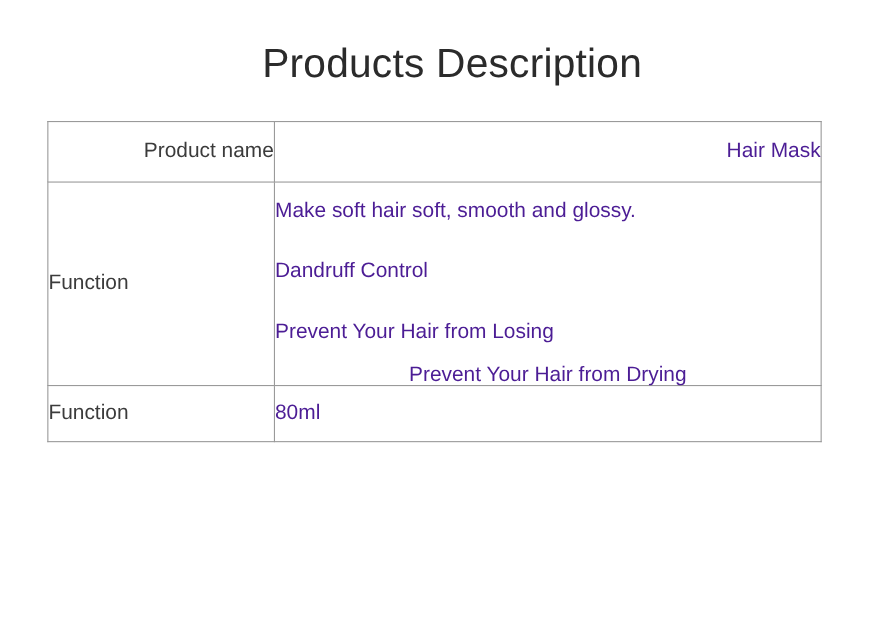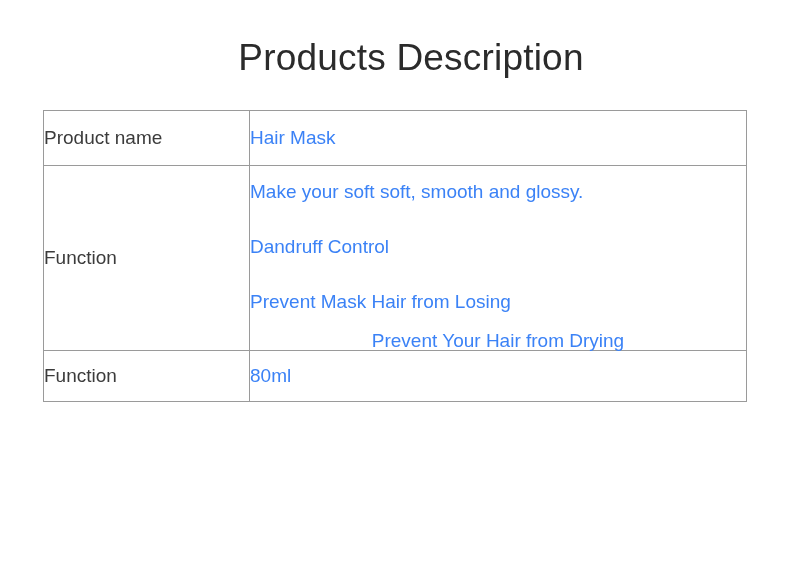--- a/index.html
+++ b/index.html
@@ -51,26 +51,26 @@
   }
   .label-cell {
     font-size: 19px;
     font-weight: 400;
     color: #3b3b3b;
     padding: 0 0 0 37px;
   }
   .value-cell {
     font-size: 19px;
     font-weight: 400;
-    color: #3b82f6;
+    color: #4c1d95;
     padding: 0 14px 0 25px;
   }
 
   
-  .row-name td { height: 54px; }
+  .row-name td { height: 54px; text-align: right; }
   .row-name .label-cell,
   .row-name .value-cell { vertical-align: middle; }
 
   
   .row-function td { height: 162px; }
   .row-function .label-cell { vertical-align: middle; }
   .row-function .value-cell { padding-top: 16px; }
   .line-list { margin: 0; padding: 0; list-style: none; }
   .line-list li { line-height: 1.0; }
   .line-list li.gap-lg { margin-bottom: 23px; }
@@ -103,23 +103,23 @@
 
       <tr class="row-name">
         <td class="label-cell">Product name</td>
         <td class="value-cell">Hair Mask</td>
       </tr>
 
       <tr class="row-function">
         <td class="label-cell">Function</td>
         <td class="value-cell">
           <ul class="line-list">
-            <li class="gap-lg">Make your soft soft, smooth and glossy.</li>
+            <li class="gap-lg">Make soft hair soft, smooth and glossy.</li>
             <li class="gap-md">Dandruff Control</li>
-            <li class="gap-md">Prevent Mask Hair from Losing</li>
+            <li class="gap-md">Prevent Your Hair from Losing</li>
             <li class="gap-none">Prevent Your Hair from Drying</li>
           </ul>
         </td>
       </tr>
 
       <tr class="row-volume">
         <td class="label-cell">Function</td>
         <td class="value-cell">80ml</td>
       </tr>
 

